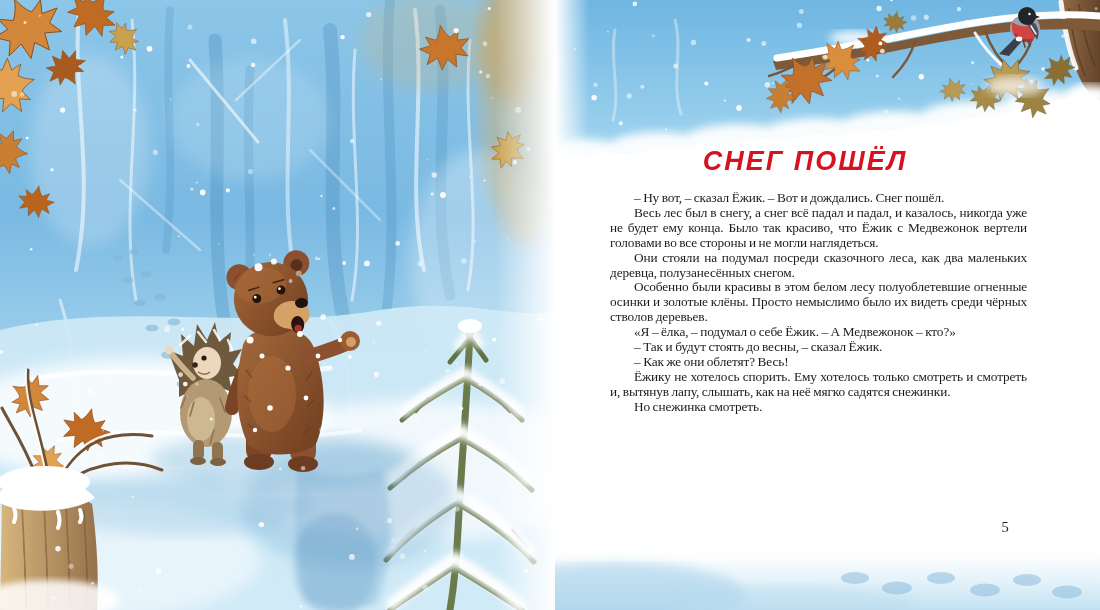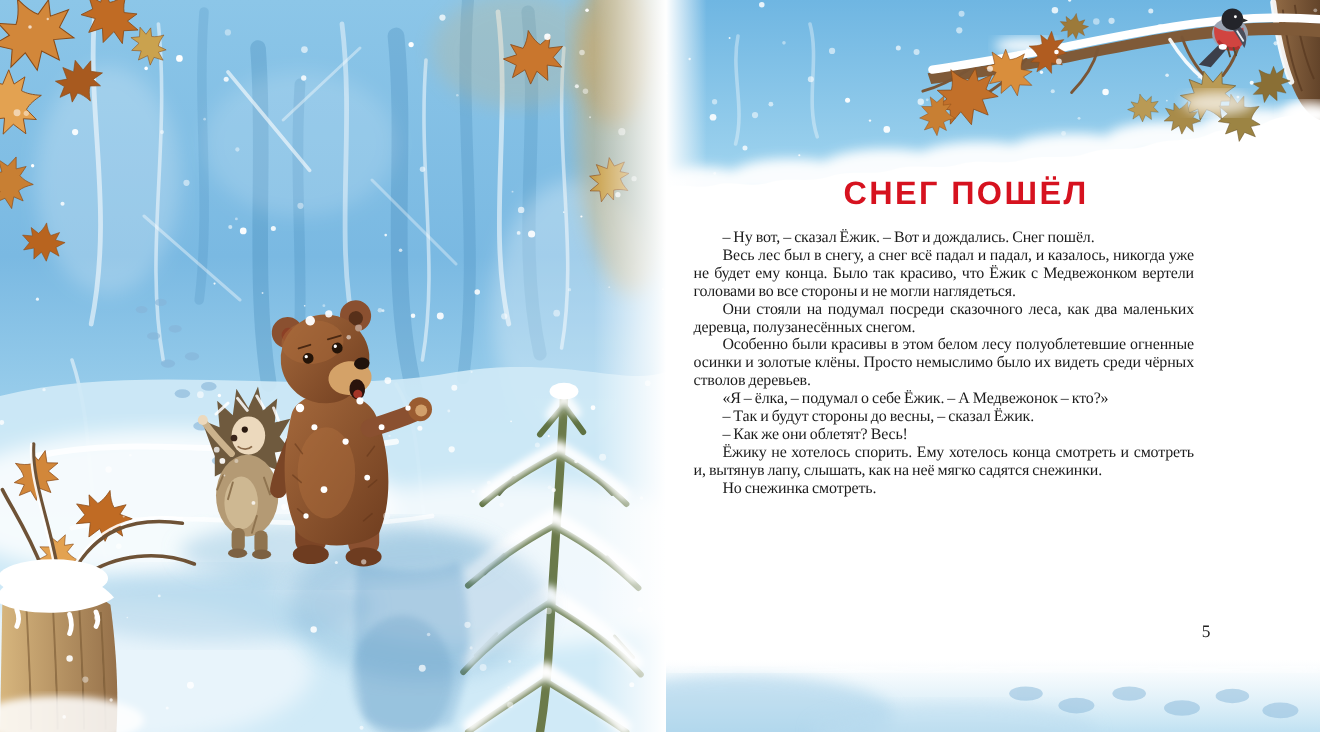--- a/index.html
+++ b/index.html
@@ -9,21 +9,21 @@
   }
   .left-art{position:absolute;left:0;top:0;width:555px;height:610px;}
   .right-page{position:absolute;left:555px;top:0;width:545px;height:610px;}
   .header-art{position:absolute;left:0;top:0;width:545px;height:160px;}
   .footer-art{position:absolute;left:0;bottom:0;width:545px;height:80px;}
   .chapter-title{
     position:absolute;left:30px;top:146px;width:440px;margin:0;
     text-align:center;font-family:"Liberation Sans", sans-serif;
     font-weight:700;font-size:27px;letter-spacing:2px;color:#d6121f;
   }
-  .text-col{position:absolute;left:23px;top:191px;width:417px;}
+  .text-col{position:absolute;left:55px;top:191px;width:417px;}
   .text-col p{
     margin:0;text-indent:24px;text-align:justify;
     font-size:13.3px;line-height:14.9px;letter-spacing:-0.12px;word-spacing:-0.6px;
     color:#1b1b1b;
   }
   .page-number{
     position:absolute;left:438px;top:519px;width:24px;text-align:center;
     font-size:14.5px;color:#222;
   }
 </style>
@@ -535,31 +535,31 @@
           <circle cx="488.1" cy="69.0" r="1.7" fill="#ffffff" opacity="0.90"></circle>
           <circle cx="411.9" cy="22.8" r="2.8" fill="#ffffff" opacity="0.59"></circle>
           <circle cx="53.0" cy="31.7" r="0.8" fill="#ffffff" opacity="0.86"></circle>
           <circle cx="417.4" cy="83.8" r="0.7" fill="#ffffff" opacity="0.64"></circle>
           <circle cx="444.2" cy="64.4" r="1.1" fill="#ffffff" opacity="0.53"></circle>
           <circle cx="87.4" cy="86.8" r="2.0" fill="#ffffff" opacity="0.59"></circle>
           <circle cx="358.6" cy="17.9" r="2.7" fill="#ffffff" opacity="0.47"></circle>
         </g>
     </svg>
 
-    <h1 class="chapter-title" style="color: rgb(214, 18, 31);">СНЕГ ПОШЁЛ</h1>
+    <h1 class="chapter-title" style="color: rgb(214, 18, 31); font-style: italic;">СНЕГ ПОШЁЛ</h1>
 
     <div class="text-col">
       <p>– Ну вот, – сказал Ёжик. – Вот и дождались. Снег пошёл.</p>
-      <p>Весь лес был в снегу, а снег всё падал и падал, и казалось, никогда уже не будет ему конца. Было так красиво, что Ёжик с Медвежонком вертели головами во все стороны и не могли наглядеться.</p>
+      <p>Весь лес был в снегу, а снег всё падал и падал, и казалось, никогда уже не будет ему конца. Было так красиво, что Ёжик с Медвежонок вертели головами во все стороны и не могли наглядеться.</p>
       <p>Они стояли на подумал посреди сказочного леса, как два маленьких деревца, полузанесённых снегом.</p>
       <p>Особенно были красивы в этом белом лесу полуоблетевшие огненные осинки и золотые клёны. Просто немыслимо было их видеть среди чёрных стволов деревьев.</p>
       <p>«Я – ёлка, – подумал о себе Ёжик. – А Медвежонок – кто?»</p>
-      <p>– Так и будут стороны до весны, – сказал Ёжик.</p>
+      <p>– Так и будут стоять до весны, – сказал Ёжик.</p>
       <p>– Как же они облетят? Весь!</p>
-      <p>Ёжику не хотелось спорить. Ему хотелось конца смотреть и смотреть и, вытянув лапу, слышать, как на неё мягко садятся снежинки.</p>
+      <p>Ёжику не хотелось спорить. Ему хотелось только смотреть и смотреть и, вытянув лапу, слышать, как на неё мягко садятся снежинки.</p>
       <p>Но снежинка смотреть.</p>
     </div>
 
     <div class="page-number">5</div>
 
     <svg class="footer-art" viewBox="0 0 545 80" xmlns="http://www.w3.org/2000/svg">
       <defs>
         <linearGradient id="washG" x1="0" y1="0" x2="0" y2="1">
           <stop offset="0" stop-color="#cde7f5" stop-opacity="0"></stop>
           <stop offset="1" stop-color="#b5dcf0" stop-opacity="0.85"></stop>

